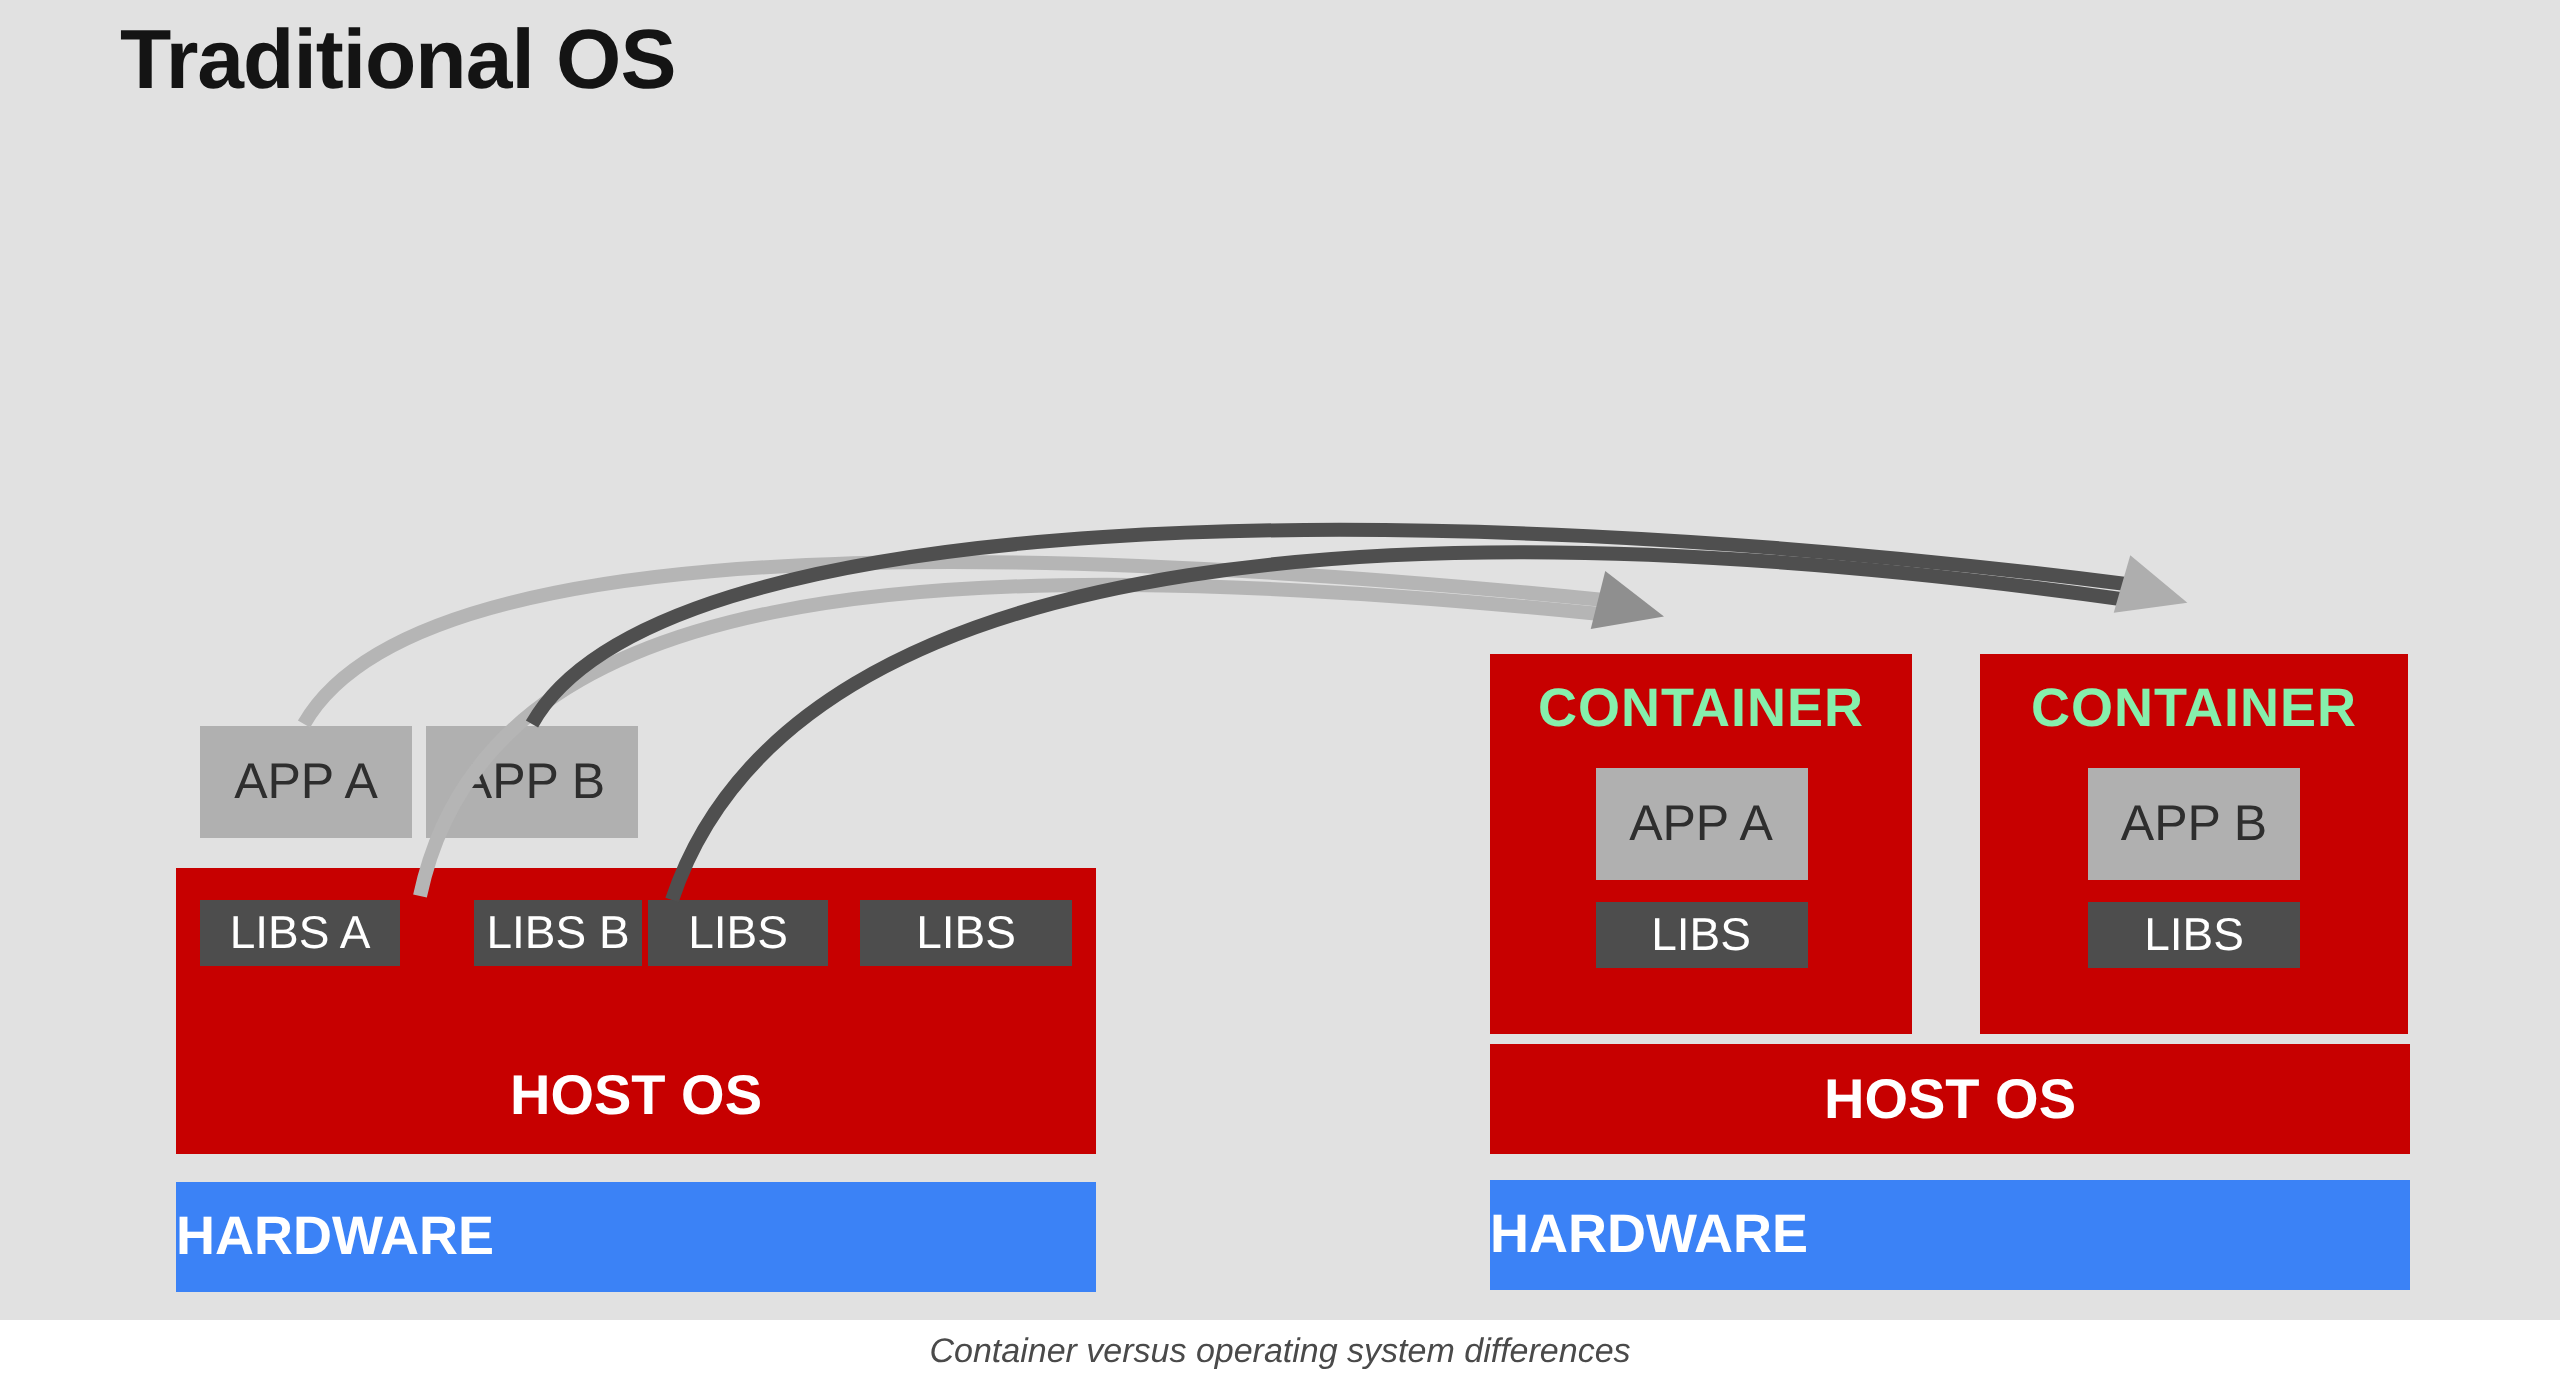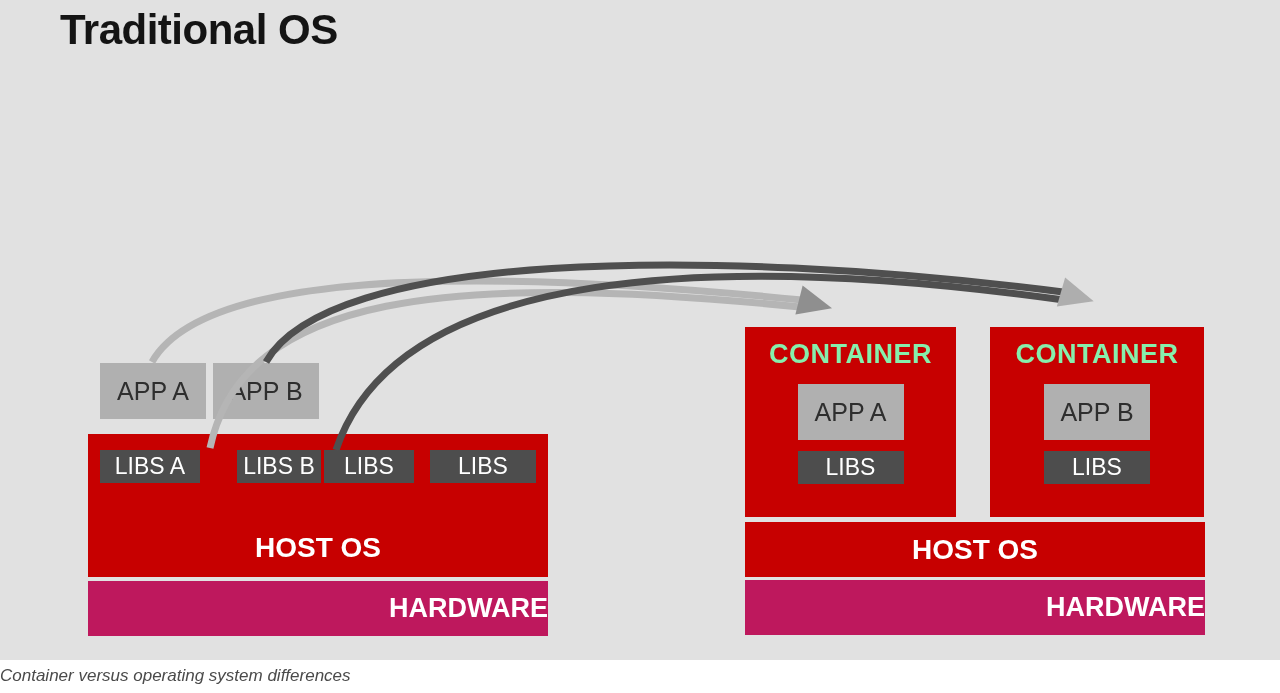--- a/index.html
+++ b/index.html
@@ -40,23 +40,23 @@
   .red-block{
     position:absolute;left:88px;top:434px;width:460px;height:143px;
     background:#c70000;
   }
   .host-os-label{
     position:absolute;left:0;width:100%;text-align:center;
     color:#ffffff;font-weight:bold;font-size:28px;
   }
   .red-block .host-os-label{top:98px;}
   .hardware-bar{
-    position:absolute;background:#be185d;color:#ffffff;
-    display:flex;align-items:center;justify-content:flex-end;
-    font-weight:bold;font-size:27px;
+    position:absolute;background:#3b82f6;color:#ffffff;
+    display:flex;align-items:center;justify-content:flex-start;
+    font-weight:bold;font-size:27px;margin-top:10px;
   }
   .panel-left .hardware-bar{left:88px;top:581px;width:460px;height:55px;}
 
   
   .container-box{
     position:absolute;top:327px;width:211px;height:190px;
     background:#c70000;
   }
   .container-box .container-title{
     position:absolute;top:12px;left:0;width:100%;text-align:center;
@@ -78,21 +78,21 @@
 
   
   .arrows{
     position:absolute;left:0;top:0;width:1280px;height:660px;
     pointer-events:none;z-index:10;
   }
 
   
   .caption{
     position:absolute;left:0;top:666px;width:1280px;
-    text-align:left;font-style:italic;font-size:17px;color:#4a4a4a;
+    text-align:center;font-style:italic;font-size:17px;color:#4a4a4a;
   }
 </style>
 </head>
 <body>
 
 <div class="canvas">
 
   <div class="panel panel-left">
     <div class="panel-title">Traditional OS</div>
 

